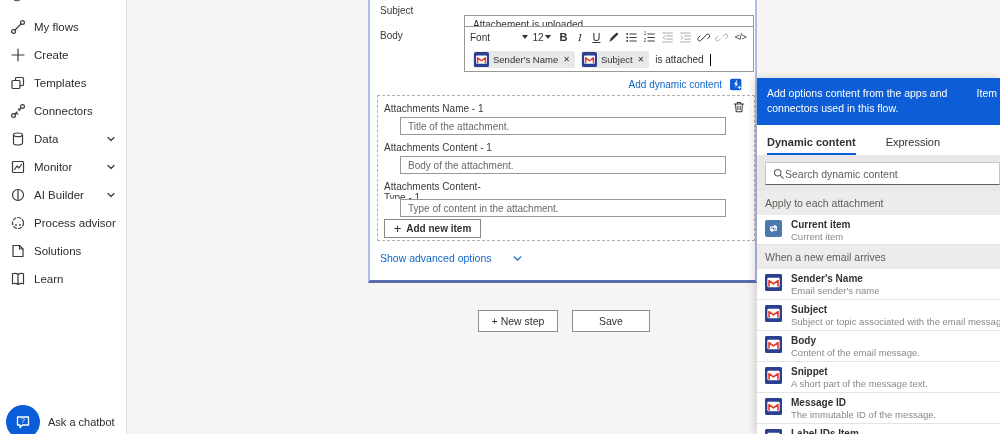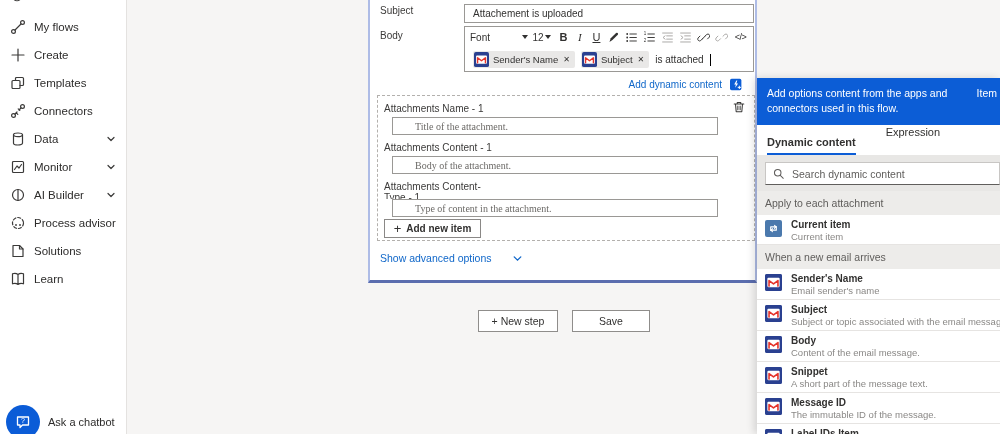--- a/index.html
+++ b/index.html
@@ -18,21 +18,21 @@
   #chatbot { position:absolute; left:6px; top:405px; width:34px; height:34px; border-radius:50%; background:#0b5cd7; display:flex; align-items:center; justify-content:center; cursor:pointer; }
   #chatbot-label { position:absolute; left:48px; top:416px; font-size:11px; color:#2d2c2b; }
 
   
   #canvas { position:absolute; left:128px; top:0; right:0; bottom:0; background:#f6f5f4; }
 
   
   #card { position:absolute; left:368px; top:0; width:389px; height:283px; background:#fff;
           border-left:2px solid #aebce6; border-right:2px solid #aebce6; border-bottom:3px solid #5b6dae; z-index:2; }
   .fld-label { position:absolute; font-size:10px; color:#3b3a39; }
-  #subject-input { position:absolute; left:94px; top:4px; width:290px; height:19px; border:1px solid #9a9895; background:#fff;
+  #subject-input { position:absolute; left:94px; top:15px; width:290px; height:19px; border:1px solid #9a9895; background:#fff;
                    font-size:10px; color:#323130; padding:0 8px; font-family:"Liberation Sans",sans-serif; }
   #editor { position:absolute; left:94px; top:26px; width:290px; height:46px; border:1px solid #9a9895; background:#fff; }
   #toolbar { display:flex; align-items:center; height:20px; padding:0 5px; gap:5px; }
   .tb-dd { display:flex; align-items:center; justify-content:space-between; font-size:10px; color:#323130; cursor:pointer; }
   .tb-font { width:70px; } .tb-size { width:22px; margin-right:2px; }
   .tb-btn { width:14px; height:14px; display:flex; align-items:center; justify-content:center; font-size:11px; cursor:pointer; color:#323130; }
   .tb-b { font-weight:bold; } .tb-i { font-style:italic; font-family:"Liberation Serif",serif; } .tb-u { text-decoration:underline; }
   .tb-code { font-size:9px; letter-spacing:-0.5px; width:18px; }
   .caret { width:0; height:0; border-left:3.5px solid transparent; border-right:3.5px solid transparent; border-top:4px solid #323130; }
   #editor-content { display:flex; align-items:center; gap:6px; padding:4px 0 0 8px; }
@@ -40,22 +40,22 @@
   .chip .glabel { font-size:9.5px; color:#323130; margin:0 4px; white-space:nowrap; }
   .chip .chip-x { font-size:8px; color:#323130; cursor:pointer; padding:0 1px; }
   #body-text { font-size:10px; color:#323130; white-space:nowrap; }
   .cursor-bar { display:inline-block; width:1px; height:12px; background:#000; vertical-align:middle; }
   #adc-link { position:absolute; right:12px; top:78px; display:flex; align-items:center; gap:8px; cursor:pointer; }
   #adc-link .adc-text { font-size:10px; color:#1067c9; }
 
   #dashed-box { position:absolute; left:7px; top:95px; width:378px; height:146px; border:1px dashed #b3b0ad; }
   .f-label { position:relative; font-size:10px; color:#3b3a39; margin:7px 0 3px 6px; }
   .f-label-clip { height:7px; overflow:hidden; margin:0 0 0 6px; font-size:10px; color:#3b3a39; position:relative; z-index:0; }
-  .f-input { display:block; position:relative; z-index:1; margin-left:14px; width:326px; height:18px; border:1px solid #9a9895; background:#fff;
-             font-size:10px; color:#323130; padding:0 22px; font-family:Liberation Serif, serif; }
+  .f-input { display:block; position:relative; z-index:1; margin-left:22px; width:326px; height:18px; border:1px solid #9a9895; background:#fff;
+             font-size:10px; color:#323130; padding:0 7px; font-family:Liberation Sans, sans-serif; }
   .f-input::placeholder, #subject-input::placeholder { color:#6b6966; opacity:1; }
   #trash-btn { position:absolute; right:8px; top:4px; cursor:pointer; }
   #add-item-btn { position:absolute; left:6px; top:123px; width:97px; height:19px; border:1px solid #8a8886; background:#fff;
                   display:flex; align-items:center; justify-content:center; gap:5px; cursor:pointer; }
   #add-item-btn .plus { font-size:13px; font-weight:400; color:#323130; line-height:1; }
   #add-item-btn .ailabel { font-size:10px; font-weight:bold; color:#323130; }
   #show-adv { position:absolute; left:10px; top:252px; display:flex; align-items:center; gap:20px; cursor:pointer; }
   #show-adv span { font-size:10.5px; color:#1067c9; }
 
   
@@ -64,26 +64,26 @@
   #new-step-btn { left:478px; top:310px; width:80px; }
   #save-btn { left:572px; top:310px; width:78px;text-align:center; }
 
   
   #panel { position:absolute; left:757px; top:78px; right:0; bottom:0; background:#fff; z-index:4;
            box-shadow:-3px 0 8px rgba(0,0,0,0.14); overflow:hidden; }
   #banner { height:47px; background:#0c5dd6; color:#fff; padding:8px 10px; position:relative; }
   #banner .banner-text { font-size:10.5px; line-height:15px; width:205px; }
   #hide-link { position:absolute; right:3px; top:9px; font-size:10.5px; color:#fff; cursor:pointer; }
   #tabs { height:30px; display:flex; align-items:flex-end; padding-left:10px; gap:30px; background:#fff; }
-  .tab { font-size:11px; padding-bottom:17px; cursor:pointer; color:#323130; }
+  .tab { font-size:11px; padding-bottom:7px; cursor:pointer; color:#323130; }
   .tab.active { font-weight:bold; border-bottom:2px solid #0c5dd6; padding-bottom:5px; }
   #search-strip { height:36px; background:#e8e7e5; padding:7px 0 0 8px; }
   #search-box { height:23px; background:#fff; border:1px solid #c8c6c4; border-bottom:1px solid #605e5c;
                 display:flex; align-items:center; padding-left:7px; margin-right:0; }
-  #search-input { border:none; outline:none; flex:1; font-size:10.5px; color:#323130; margin-left:7px; font-family:"Liberation Sans",sans-serif; background:transparent; height:20px; }
+  #search-input { border:none; outline:none; flex:1; font-size:10.5px; color:#323130; font-family:"Liberation Sans",sans-serif; background:transparent; height:20px; }
   #search-input::placeholder { color:#5f5d5b; opacity:1; }
   .sec-header { height:24px; background:#edecea; font-size:10.5px; color:#5f5d5b; display:flex; align-items:center; padding-left:8px; }
   .pitem { position:relative; background:#fff; border-bottom:1px solid #e6e4e2; cursor:pointer; padding:4px 0 4px 34px; }
   .pitem.h30 { height:30px; } .pitem.h31 { height:31px; }
   .pitem .picon { position:absolute; left:8px; top:5px; width:17px; height:17px; border-radius:2px; display:flex; align-items:center; justify-content:center; }
   .picon.gmail { background:#2a4090; }
   .picon.loop { background:#4b79ad; }
   .pt { font-size:10px; font-weight:bold; color:#323130; line-height:12px; white-space:nowrap; }
   .pd { font-size:9.5px; color:#8a8886; line-height:11px; white-space:nowrap; }
 

